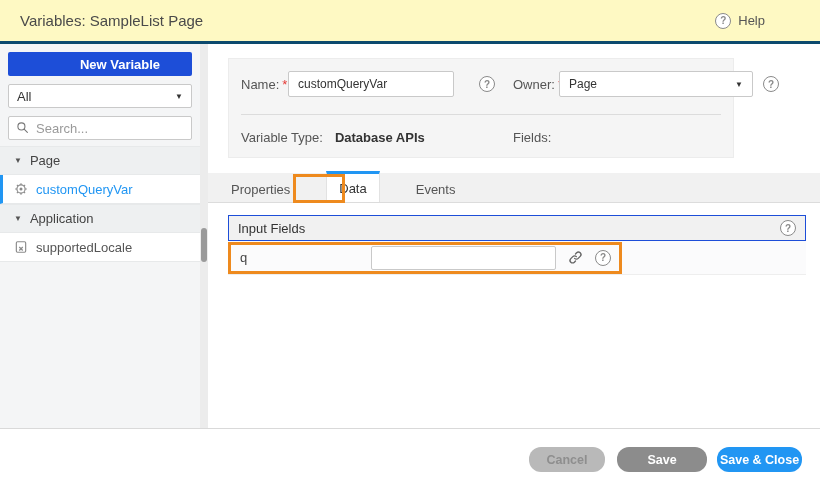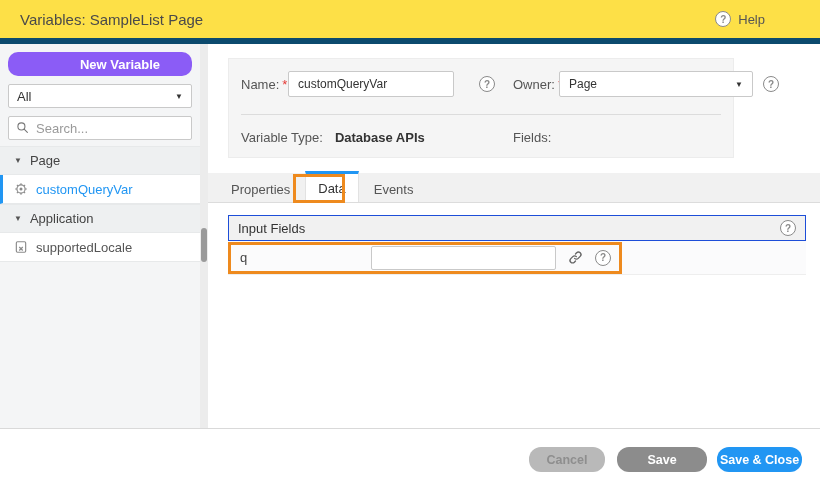--- a/index.html
+++ b/index.html
@@ -7,21 +7,21 @@
   body {
     position:relative;
     font-family:"Liberation Sans", sans-serif;
     background:#fff;
     color:#4a4a4a;
     overflow:hidden;
   }
   
   .header {
     position:absolute; left:0; top:0; width:820px; height:44px;
-    background:#fde047; border-bottom:6px solid #0c4a6e;
+    background:#fef9c3; border-bottom:3px solid #0c4a6e;
     display:flex; align-items:center; justify-content:space-between;
     padding:0 55px 0 20px;
   }
   .page-title { font-size:15px; color:#4a4a4a; }
   .help-link { display:flex; align-items:center; gap:7px; font-size:13px; color:#555; cursor:pointer; }
   .qmark {
     display:inline-flex; align-items:center; justify-content:center;
     width:16px; height:16px; border:1.5px solid #8a8a8a; border-radius:50%;
     font-size:10px; color:#8a8a8a; font-weight:bold; background:#fff; flex:0 0 auto;
   }
@@ -30,21 +30,21 @@
     position:absolute; left:0; top:44px; width:200px; height:385px;
     background:#f4f5f6; border-bottom:1px solid #d9d9d9;
   }
   .scroll-strip {
     position:absolute; left:200px; top:44px; width:8px; height:385px;
     background:#ececec; border-bottom:1px solid #d9d9d9;
   }
   .scroll-thumb { position:absolute; left:1px; top:184px; width:6px; height:34px; background:#9a9a9a; border-radius:3px; }
   .btn-new {
     display:block; width:184px; height:24px; margin:8px 8px 0 8px;
-    background:#8b5cf6; color:#fff; border:none; border-radius:10px;
+    background:#1d4ed8; color:#fff; border:none; border-radius:2px;
     font-size:13px; font-weight:bold; font-family:inherit; cursor:pointer;padding-left:40px;
   }
   .filter-select {
     width:184px; height:24px; margin:8px 8px 0 8px; background:#fff;
     border:1px solid #c9c9c9; border-radius:2px; display:flex; align-items:center;
     justify-content:space-between; padding:0 8px; font-size:13px; color:#333; cursor:pointer;
   }
   .caret { font-size:8px; color:#333; }
   .search-box {
     width:184px; height:24px; margin:8px 8px 0 8px; background:#fff;
@@ -87,21 +87,21 @@
     height:26px; background:#fff; border:1px solid #c9c9c9; border-radius:2px;
     display:flex; align-items:center; justify-content:space-between;
     font-size:12px; color:#333; padding:0 9px; cursor:pointer;
   }
   .divider { position:absolute; left:12px; right:12px; top:55px; border-top:1px solid #dcdcdc; }
   .static-val { font-size:13px; color:#333; font-weight:bold; }
   
   .tabstrip {
     position:absolute; left:0; top:129px; width:612px; height:30px;
     background:#f1f1f1; border-bottom:1px solid #dcdcdc;
-    display:flex; align-items:stretch; padding-left:8px;
+    display:flex; align-items:stretch; padding-left:8px;gap:21px;
   }
   .tab {
     display:flex; align-items:center; padding:0 15px; font-size:13px;
     color:#555; cursor:pointer; border-top:3px solid transparent;
   }
   .tab.active {
     background:#fff; color:#333; border-top:3px solid #2196f3;
     border-left:1px solid #e2e2e2; border-right:1px solid #e2e2e2;
     margin-top:-2px; padding:0 12px;
   }

